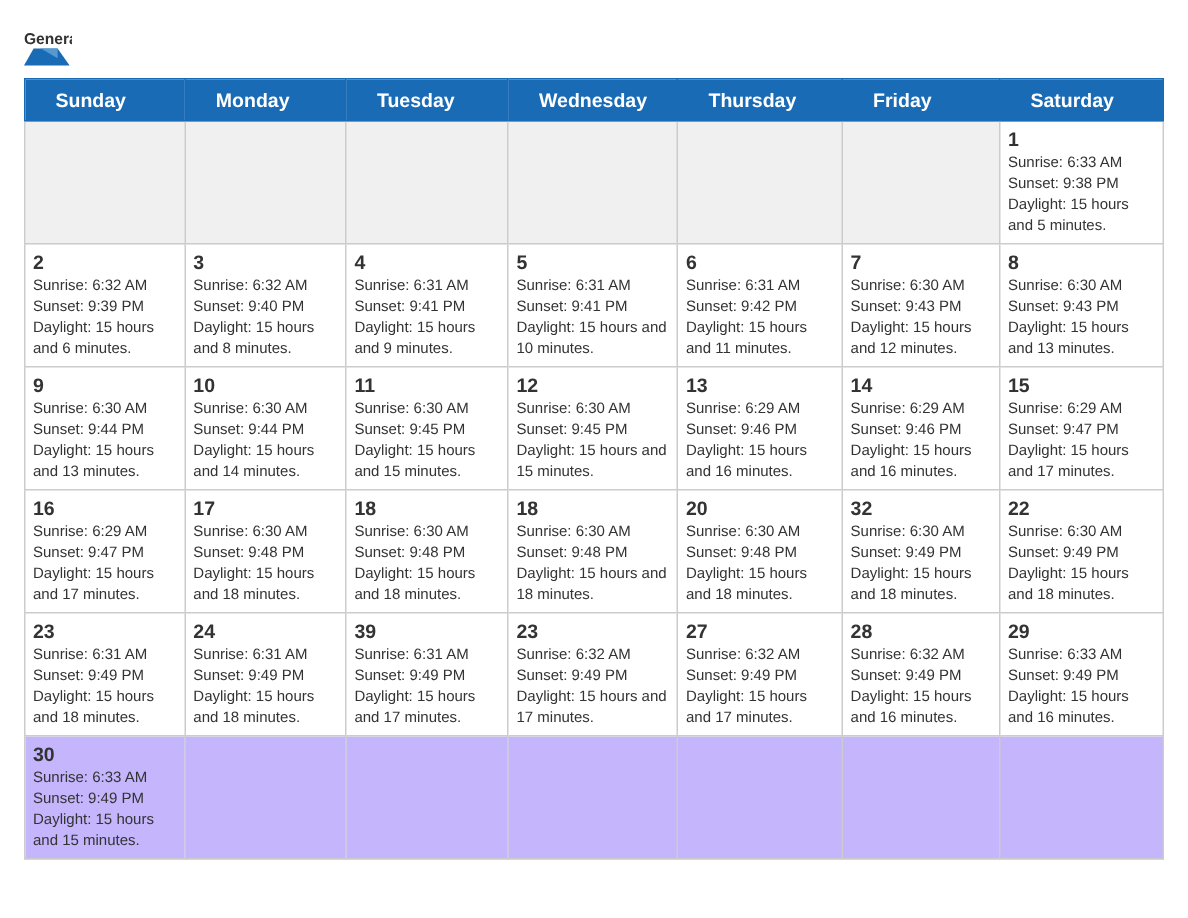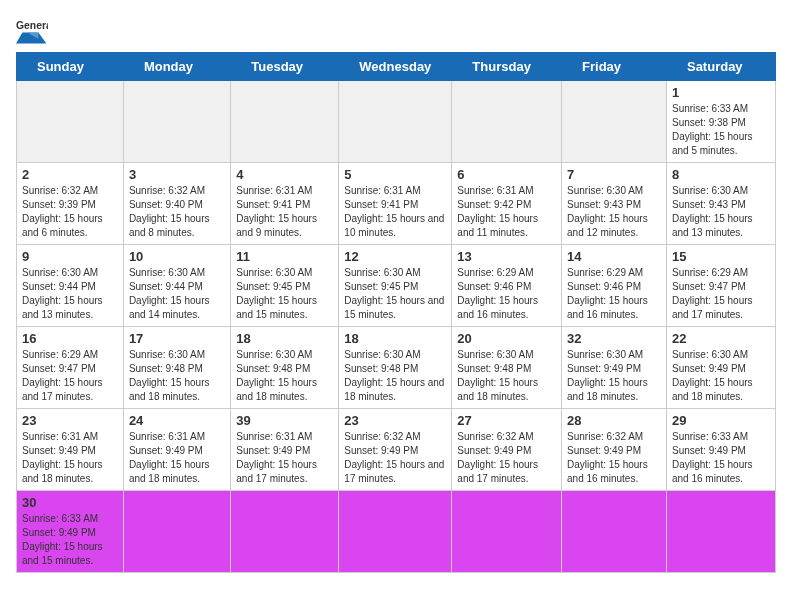--- a/index.html
+++ b/index.html
@@ -60,21 +60,21 @@
       color: #333;
       display: block;
       margin-bottom: 2px;
     }
     .day-info {
       font-size: 10px;
       line-height: 1.4;
       color: #333;
     }
     tbody tr:last-child td {
-      background: #d946ef;
+      background: #c4b5fd;
     }
   </style>
 </head>
 <body>
 
 <div class="header-area">
   <div class="logo">
     <svg class="logo-icon" viewBox="0 0 40 34" xmlns="http://www.w3.org/2000/svg">
       <text x="0" y="16" font-size="13" font-family="Arial" font-weight="bold" fill="#333">General</text>
       <polygon points="8,20 28,20 38,34 0,34" fill="#1a6bb5"></polygon>

